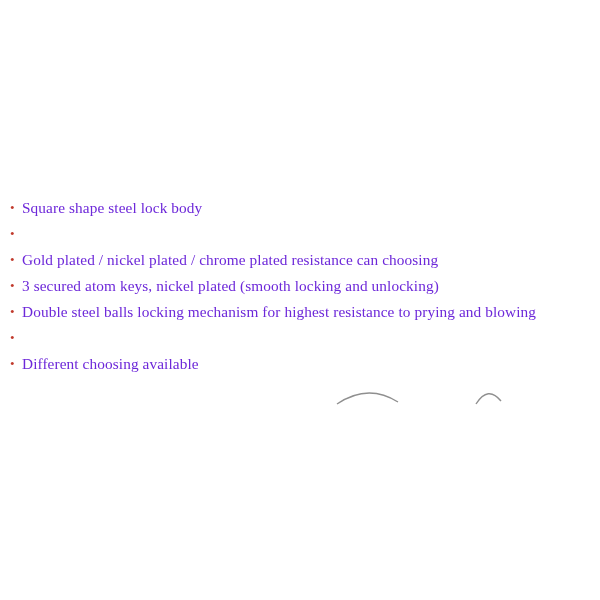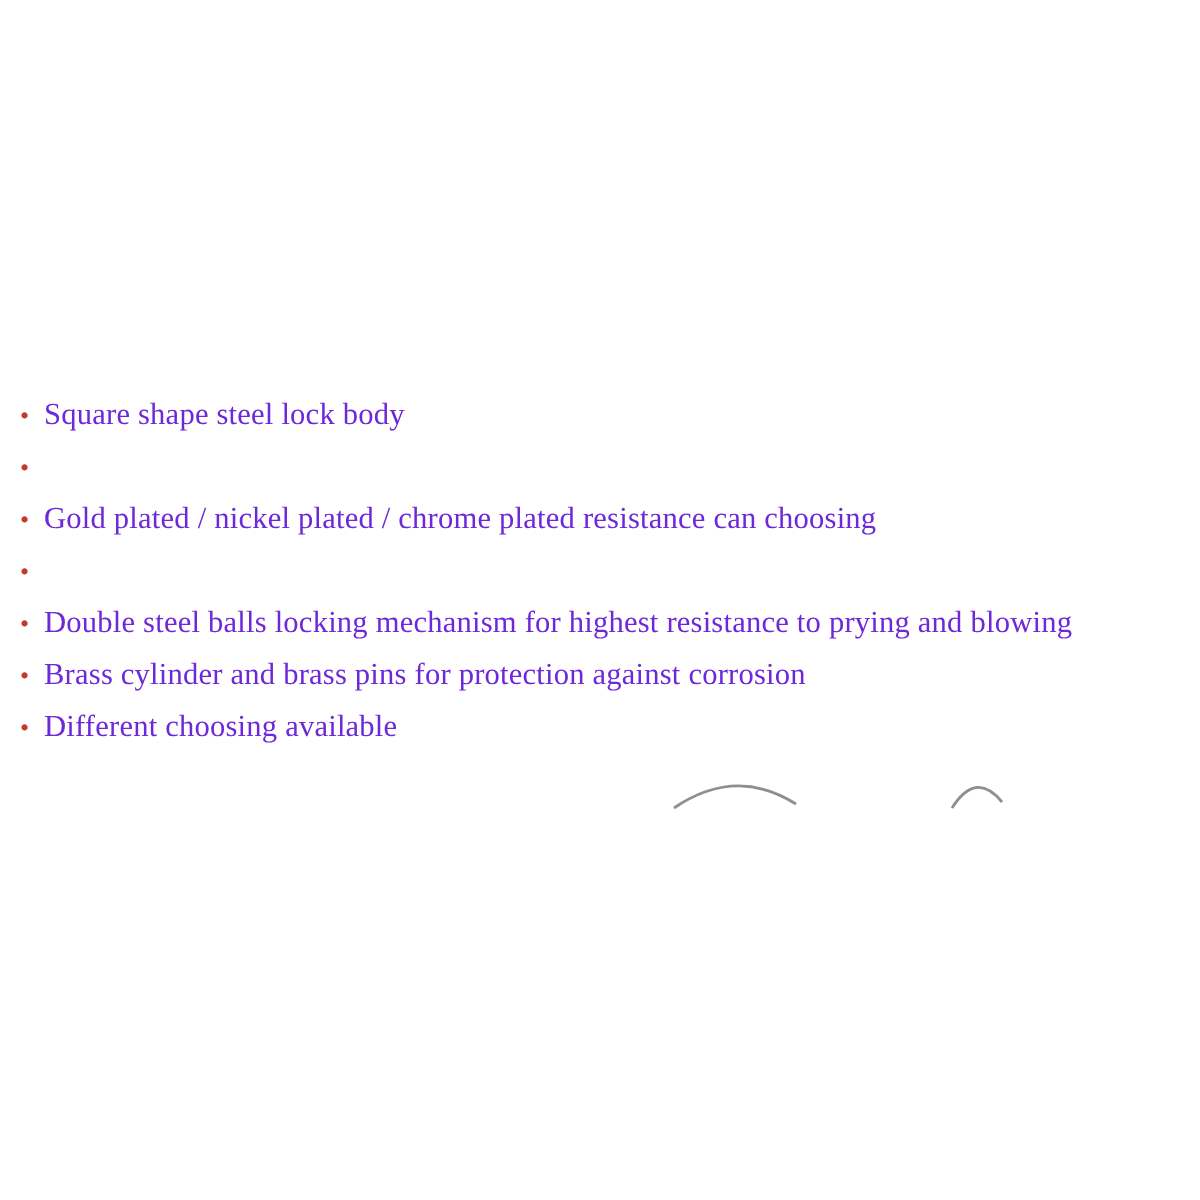--- a/index.html
+++ b/index.html
@@ -73,28 +73,28 @@
     </li>
     <li class="feature-item">
       <span class="bullet">•</span>
     </li>
     <li class="feature-item">
       <span class="bullet">•</span>
       <span class="feature-text">Gold plated / nickel plated / chrome plated resistance can choosing</span>
     </li>
     <li class="feature-item">
       <span class="bullet">•</span>
+      <span class="feature-text">3 secured atom keys, nickel plated (smooth locking and unlocking)</span>
     </li>
     <li class="feature-item">
       <span class="bullet">•</span>
       <span class="feature-text">Double steel balls locking mechanism for highest resistance to prying and blowing</span>
     </li>
     <li class="feature-item">
       <span class="bullet">•</span>
-      <span class="feature-text">Brass cylinder and brass pins for protection against corrosion</span>
     </li>
     <li class="feature-item">
       <span class="bullet">•</span>
       <span class="feature-text">Different choosing available</span>
     </li>
   </ul>
 
   <svg class="sketch-layer" viewBox="0 0 600 600">
     <path d="M337 404 Q368 383 398 402" stroke="#8f8f8f" stroke-width="1.4" fill="none"></path>
     <path d="M476 404 Q488 385 501 401" stroke="#8f8f8f" stroke-width="1.4" fill="none"></path>

